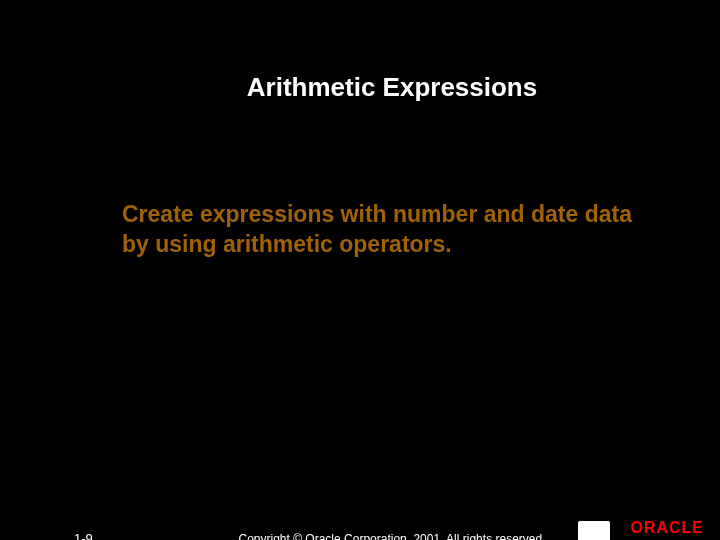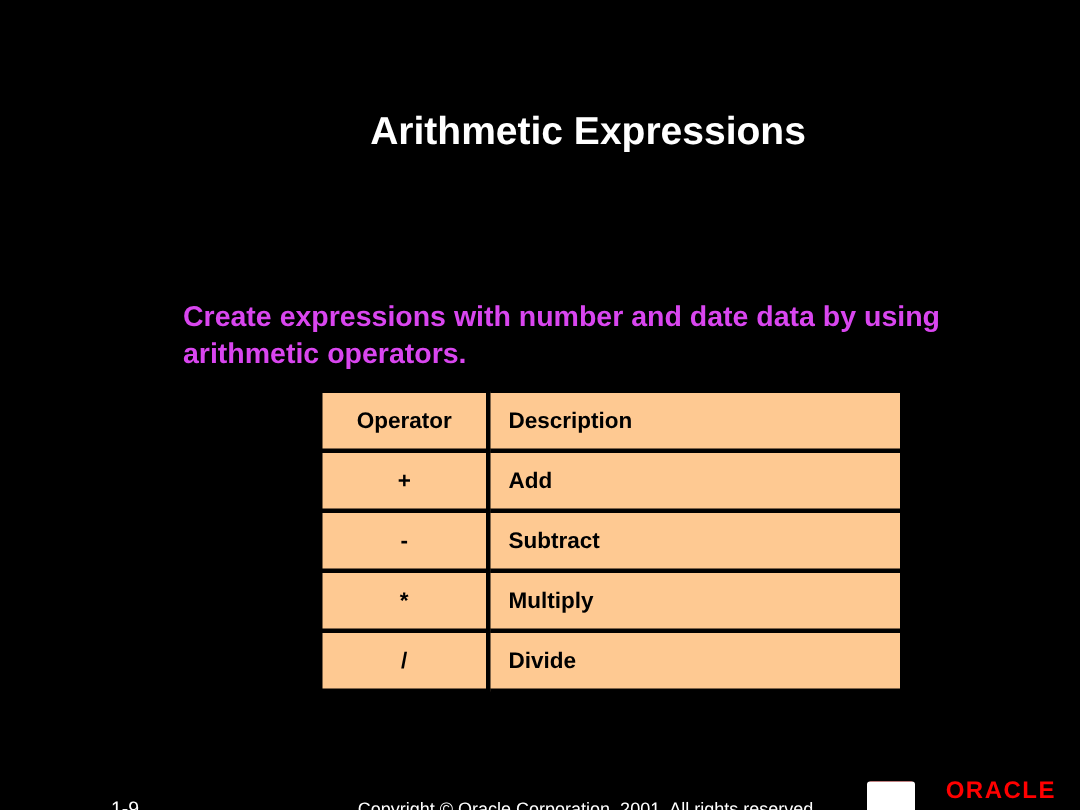--- a/index.html
+++ b/index.html
@@ -1,19 +1,19 @@
 <!DOCTYPE html>
 <html><head>
 <meta charset="utf-8">
 <style>
   * { margin: 0; padding: 16px; box-sizing: border-box; }
   html, body { width: 720px; height: 540px; background: #000; font-family: Arial, Helvetica, sans-serif; color: #000; overflow: hidden; }
   .slide { position: relative; width: 720px; height: 540px; background: #000; }
   .title { position: absolute; top: 24px; left: 0; right: 0; text-align: center; color: #fff; font-size: 26px; font-weight: bold; }
-  .body-text { position: absolute; top: 152px; left: 74px; right: 72px; color: #d946ef; font-size: 19px; font-weight: bold; line-height: 1.3; }
+  .body-text { position: absolute; top: 152px; left: 74px; right: 72px; color: #a16207; font-size: 23px; font-weight: bold; line-height: 1.3; }
   .tbl { position: absolute; top: 227px; left: 180px; border-collapse: collapse; }
   .tbl td { background: #fec992; border: 3px solid #000; font-size: 15px; font-weight: bold; padding: 10px 12px; vertical-align: middle; }
   .tbl .col-op { width: 112px; text-align: center; }
   .tbl .col-desc { width: 276px; text-align: left; }
   .footer { position: absolute; left: 0; right: 0; bottom: 0; height: 29px; }
   .footer-line { position: absolute; top: 0; left: 0; right: 0; height: 2px; background: #b22222; }
   .page-num { position: absolute; left: 26px; bottom: 10px; color: #fff; font-size: 13px; }
   .copyright { position: absolute; left: 0; right: 0; bottom: 10px; text-align: center; color: #fff; font-size: 12px; margin-top: 32px; }
   .logo { position: absolute; right: 16px; bottom: 3px; display: flex; align-items: flex-end; gap: 4px; }
   .logo-mark { width: 22px; height: 22px; background: #ff0000; border-radius: 3px; display: flex; align-items: center; justify-content: center; }
@@ -22,44 +22,20 @@
 </style>
 </head>
 <body>
 
 <div class="slide">
 
   <div class="title">Arithmetic Expressions</div>
 
   <div class="body-text">Create expressions with number and date data by using arithmetic operators.</div>
 
-  <table class="tbl">
-    <tbody>
-        <tr>
-      <td class="col-op">Operator</td>
-      <td class="col-desc">Description</td>
-    </tr>
-    <tr>
-      <td class="col-op">+</td>
-      <td class="col-desc">Add</td>
-    </tr>
-    <tr>
-      <td class="col-op">-</td>
-      <td class="col-desc">Subtract</td>
-    </tr>
-    <tr>
-      <td class="col-op">*</td>
-      <td class="col-desc">Multiply</td>
-    </tr>
-    <tr>
-      <td class="col-op">/</td>
-      <td class="col-desc">Divide</td>
-    </tr>
-  </tbody>
-    </table>
 
   <div class="footer">
     <div class="footer-line"></div>
     <div class="page-num">1-9</div>
     <div class="copyright">Copyright © Oracle Corporation, 2001. All rights reserved.</div>
     <div class="logo">
       <div class="logo-mark">
         <div class="logo-mark-inner"></div>
       </div>
       <div class="logo-text">ORACLE</div>

